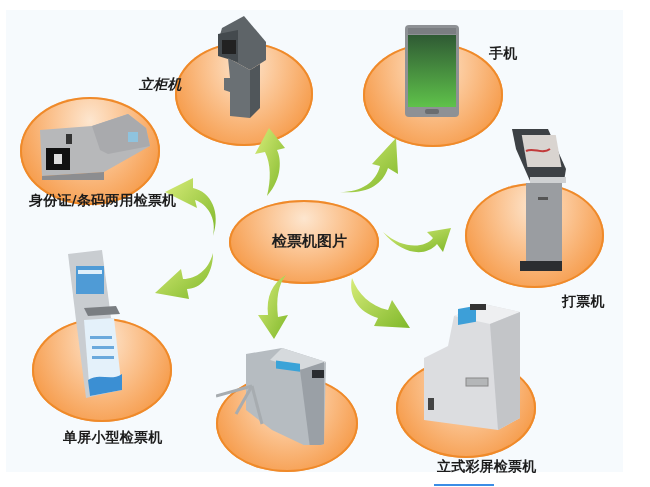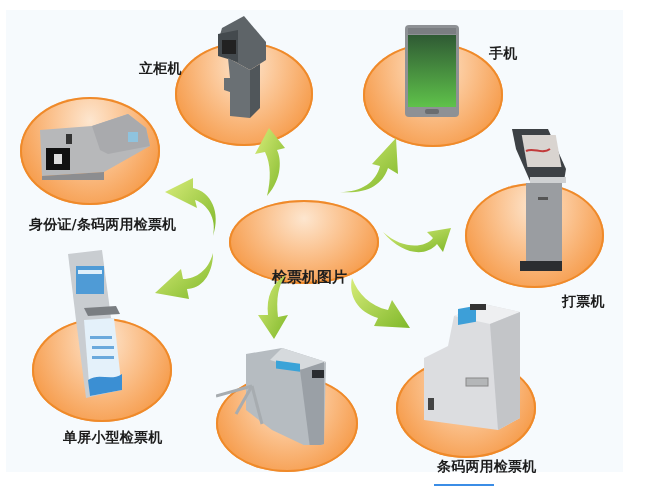--- a/index.html
+++ b/index.html
@@ -2,21 +2,21 @@
 <html><head>
 <meta charset="utf-8">
 <style>
   html,body{margin:0;padding:0;background:#ffffff;}
   body{width:650px;height:487px;position:relative;overflow:hidden;font-family:"DejaVu Sans","Liberation Sans",sans-serif;}
   #panel{position:absolute;left:6px;top:10px;width:617px;height:462px;background:#f6fafd;}
   .ellipse{position:absolute;border-radius:50%;
     background:radial-gradient(ellipse at 50% 22%, #fde6cf 0%, #fbc594 35%, #f7a45a 70%, #f28a24 100%);
     box-shadow:inset 0 0 0 2px #ef8a2a;}
   .label{position:absolute;font-size:14px;font-weight:bold;color:#1c1c1c;white-space:nowrap;letter-spacing:0.2px;}
-  .center-label{position:absolute;font-size:15px;font-weight:bold;color:#1e1e1e;white-space:nowrap;margin-top:36px;}
+  .center-label{position:absolute;font-size:15px;font-weight:bold;color:#1e1e1e;white-space:nowrap;}
   .device{position:absolute;}
   svg.arrow{position:absolute;overflow:visible;}
   #underline{position:absolute;left:434px;top:484px;width:60px;height:2px;background:#3b8de6;}
 </style>
 </head>
 <body>
 
 <div id="panel"></div>
 
 <div class="ellipse" style="left:175px;top:42px;width:138px;height:104px;"></div>
@@ -125,20 +125,20 @@
 <svg class="device" width="110" height="135" style="left:418px;top:298px;">
   <polygon points="36,18 66,6 102,14 102,120 80,132 6,122 6,60 30,48" fill="#dcdde0"></polygon>
   <polygon points="36,18 66,6 102,14 72,26" fill="#eeeff1"></polygon>
   <polygon points="72,26 102,14 102,120 80,132" fill="#c3c5c8"></polygon>
   <rect x="40" y="18" width="18" height="16" fill="#3d9fd8" transform="skewY(-10)"></rect>
   <rect x="52" y="6" width="16" height="6" fill="#333"></rect>
   <rect x="48" y="80" width="22" height="8" fill="#b4b6b8" stroke="#888" stroke-width="1"></rect>
   <rect x="10" y="100" width="6" height="12" fill="#444"></rect>
 </svg>
 
-<div class="label" style="left:139px;top:60px;">立柜机</div>
+<div class="label" style="left:139px;top:76px;font-style:italic;">立柜机</div>
 <div class="label" style="left:489px;top:45px;">手机</div>
-<div class="label" style="left:29px;top:216px;">身份证/条码两用检票机</div>
+<div class="label" style="left:29px;top:192px;">身份证/条码两用检票机</div>
 <div class="label" style="left:562px;top:293px;">打票机</div>
 <div class="label" style="left:63px;top:429px;">单屏小型检票机</div>
-<div class="label" style="left:437px;top:458px;">条码两用检票机</div>
+<div class="label" style="left:437px;top:458px;">立式彩屏检票机</div>
 
 <div id="underline"></div>
 
 </body></html>

